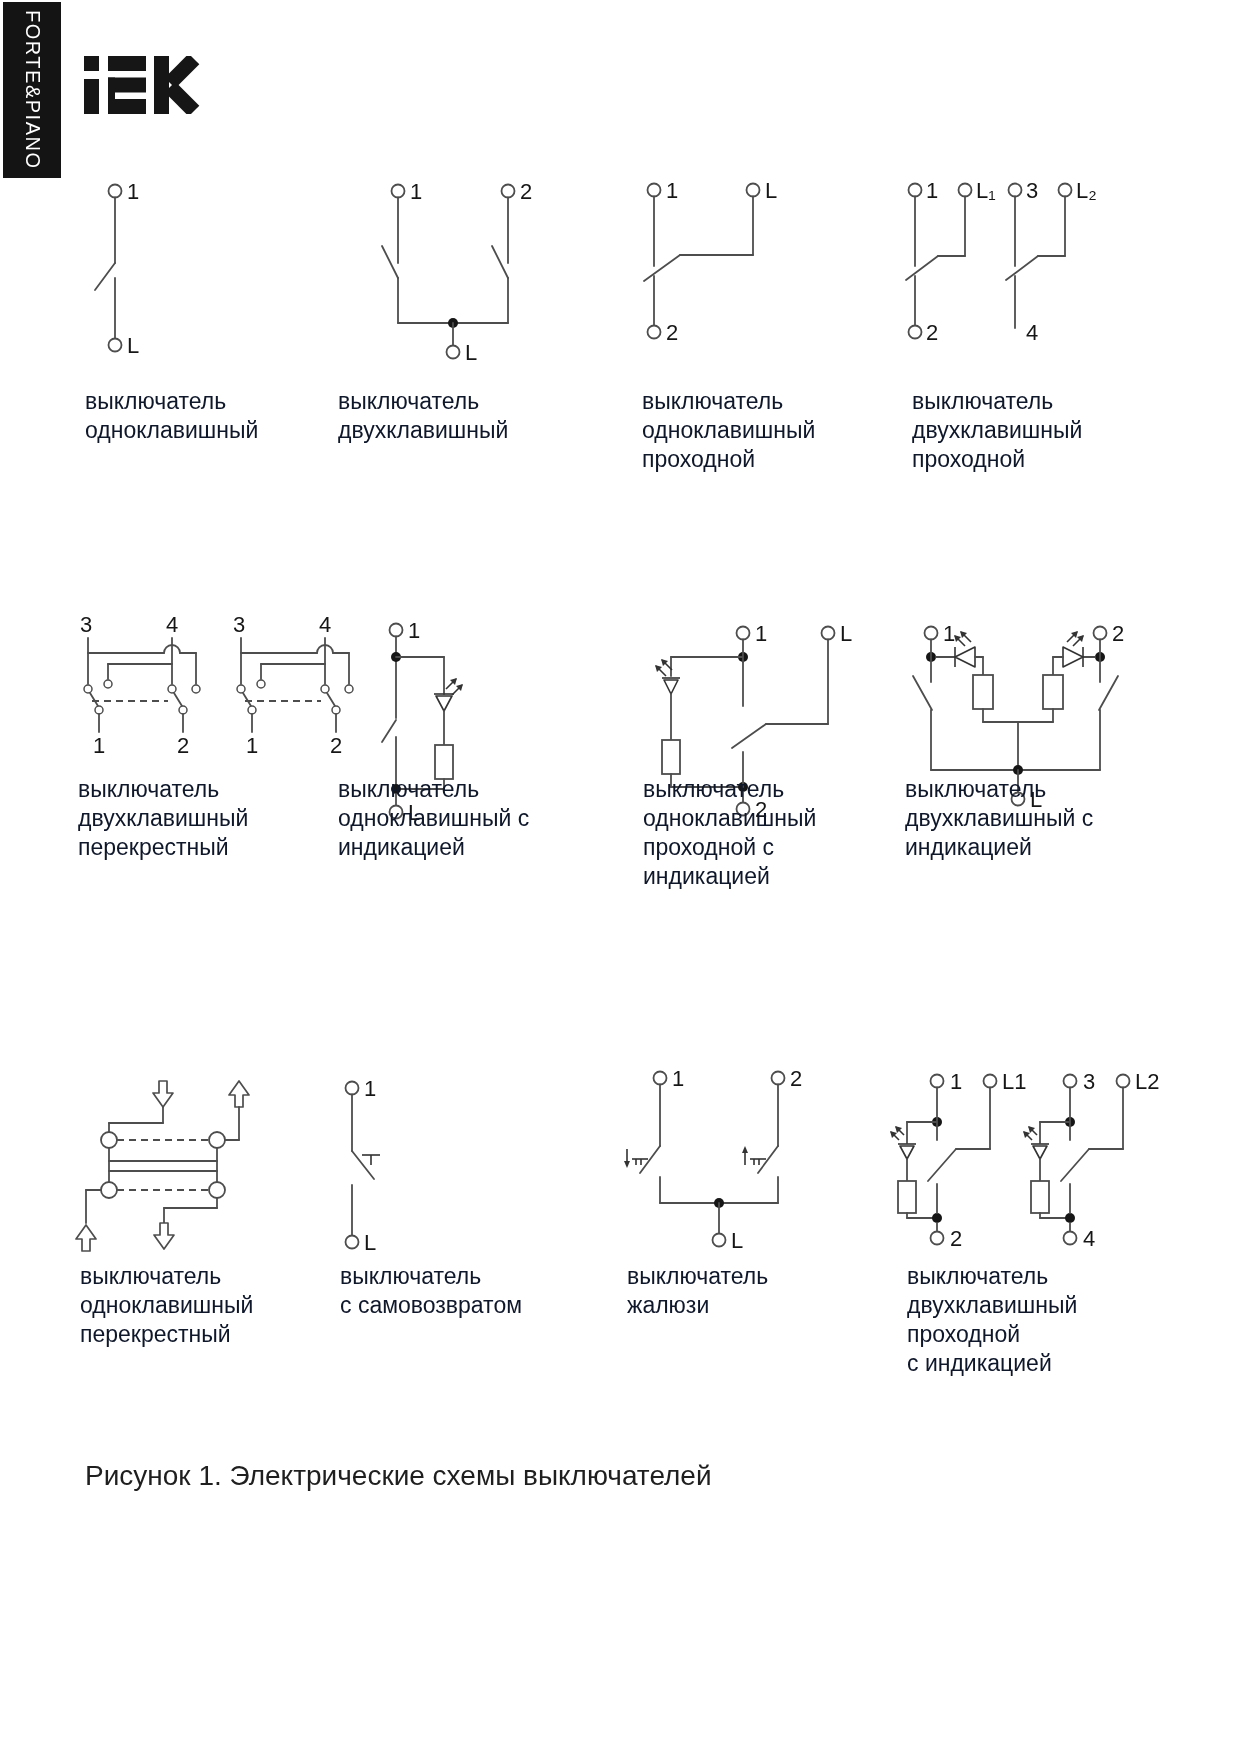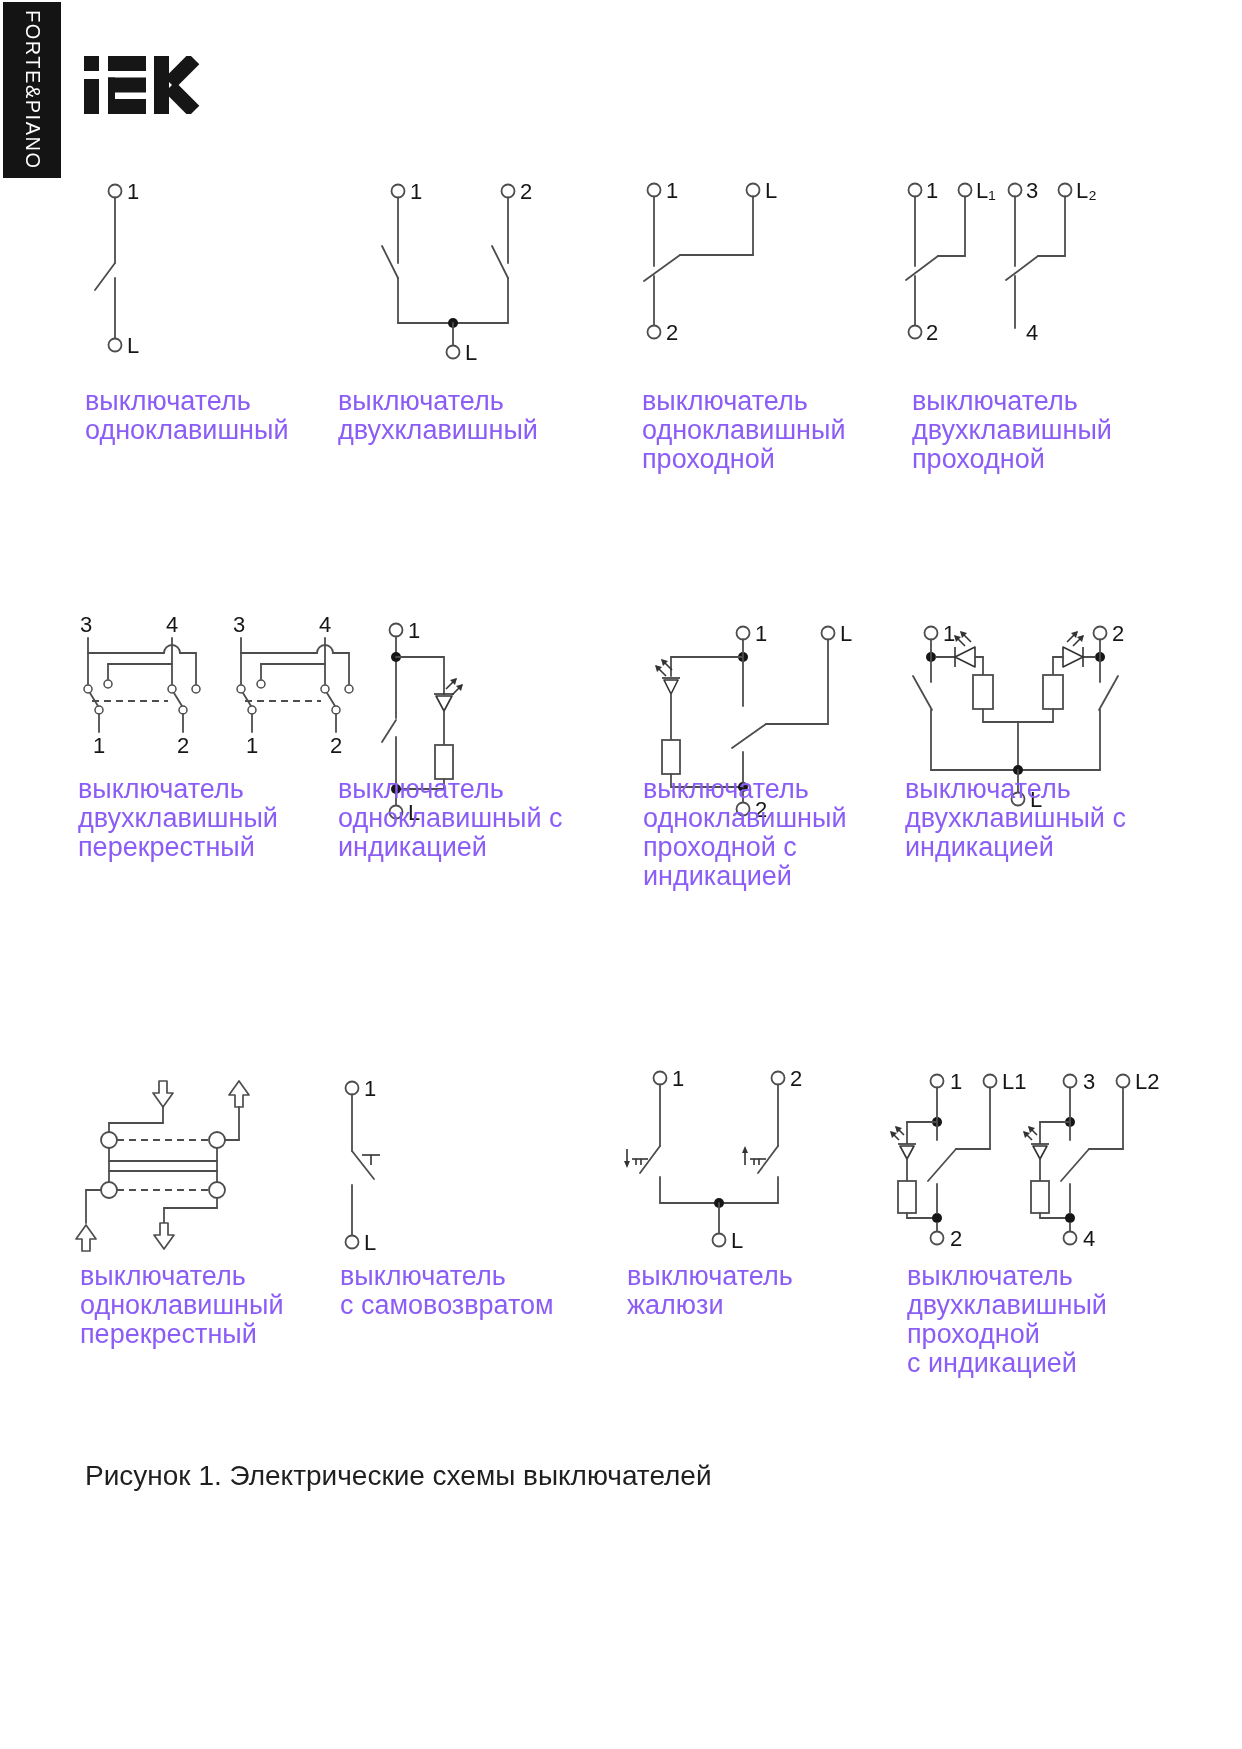--- a/index.html
+++ b/index.html
@@ -3,21 +3,21 @@
 <meta charset="utf-8">
 <style>
   html,body{margin:0;padding:0;background:#9a9a9a;}
   .page{position:relative;width:1242px;height:1749px;background:#ffffff;margin:0 auto;
         font-family:"Liberation Sans",sans-serif;color:#161616;overflow:hidden;}
   .brandbar{position:absolute;left:3px;top:2px;width:58px;height:176px;background:#141414;
             display:flex;align-items:center;justify-content:center;}
   .brandbar span{writing-mode:vertical-rl;color:#ffffff;font-size:20px;letter-spacing:1.5px;
             font-family:"Liberation Sans",sans-serif;white-space:nowrap;}
   .logo{position:absolute;left:84px;top:56px;}
-  .dlabel{position:absolute;font-size:27px;line-height:29px;white-space:pre-line;color:#8b5cf6;}
+  .dlabel{position:absolute;font-size:23px;line-height:29px;white-space:pre-line;color:#0f172a;}
   .caption{position:absolute;font-size:28px;color:#1f1f1f;}
   .schem{position:absolute;overflow:visible;}
   .w{fill:none;stroke:#4d4d4d;stroke-width:1.8;stroke-linecap:round;}
   .wd{fill:none;stroke:#4d4d4d;stroke-width:1.8;stroke-dasharray:7 5;}
   .term{fill:#fff;stroke:#4d4d4d;stroke-width:1.8;}
   .ctc{fill:#fff;stroke:#4d4d4d;stroke-width:1.5;}
   .dot{fill:#161616;stroke:none;}
   .res{fill:#fff;stroke:#4d4d4d;stroke-width:1.8;}
   .tri{fill:#fff;stroke:#333;stroke-width:1.6;stroke-linejoin:round;}
   .ar{stroke:#333;stroke-width:1.6;fill:none;}

